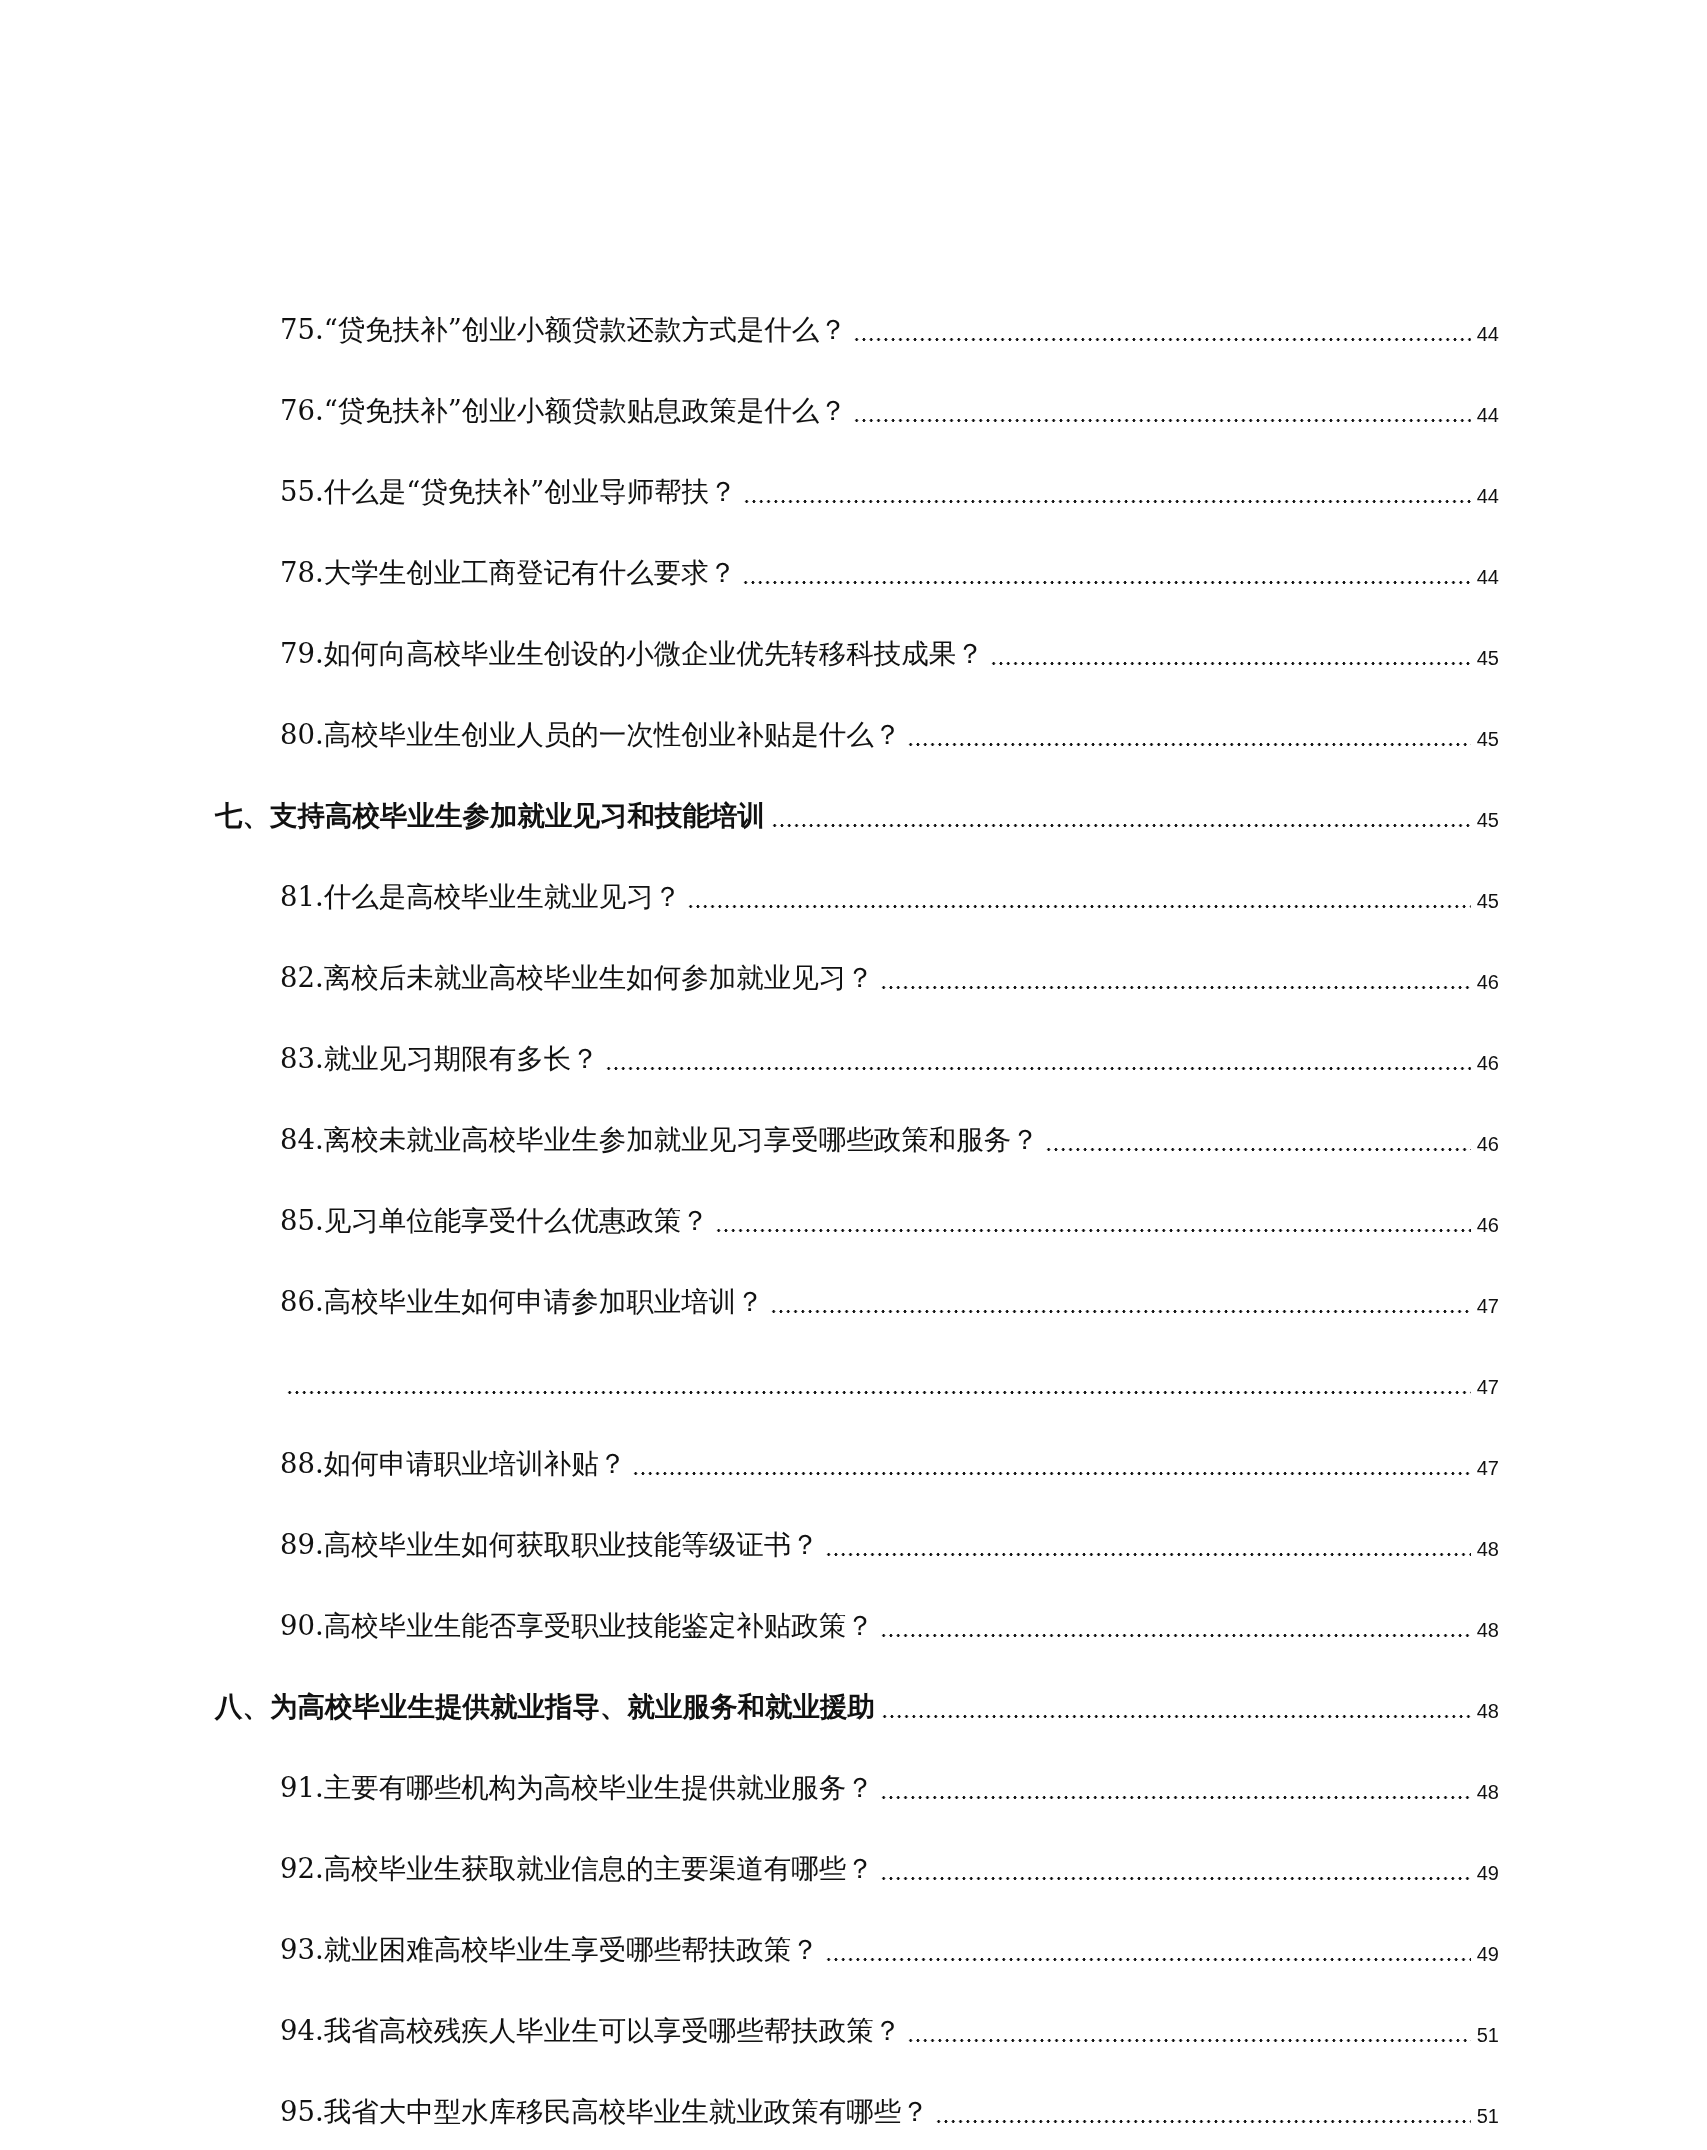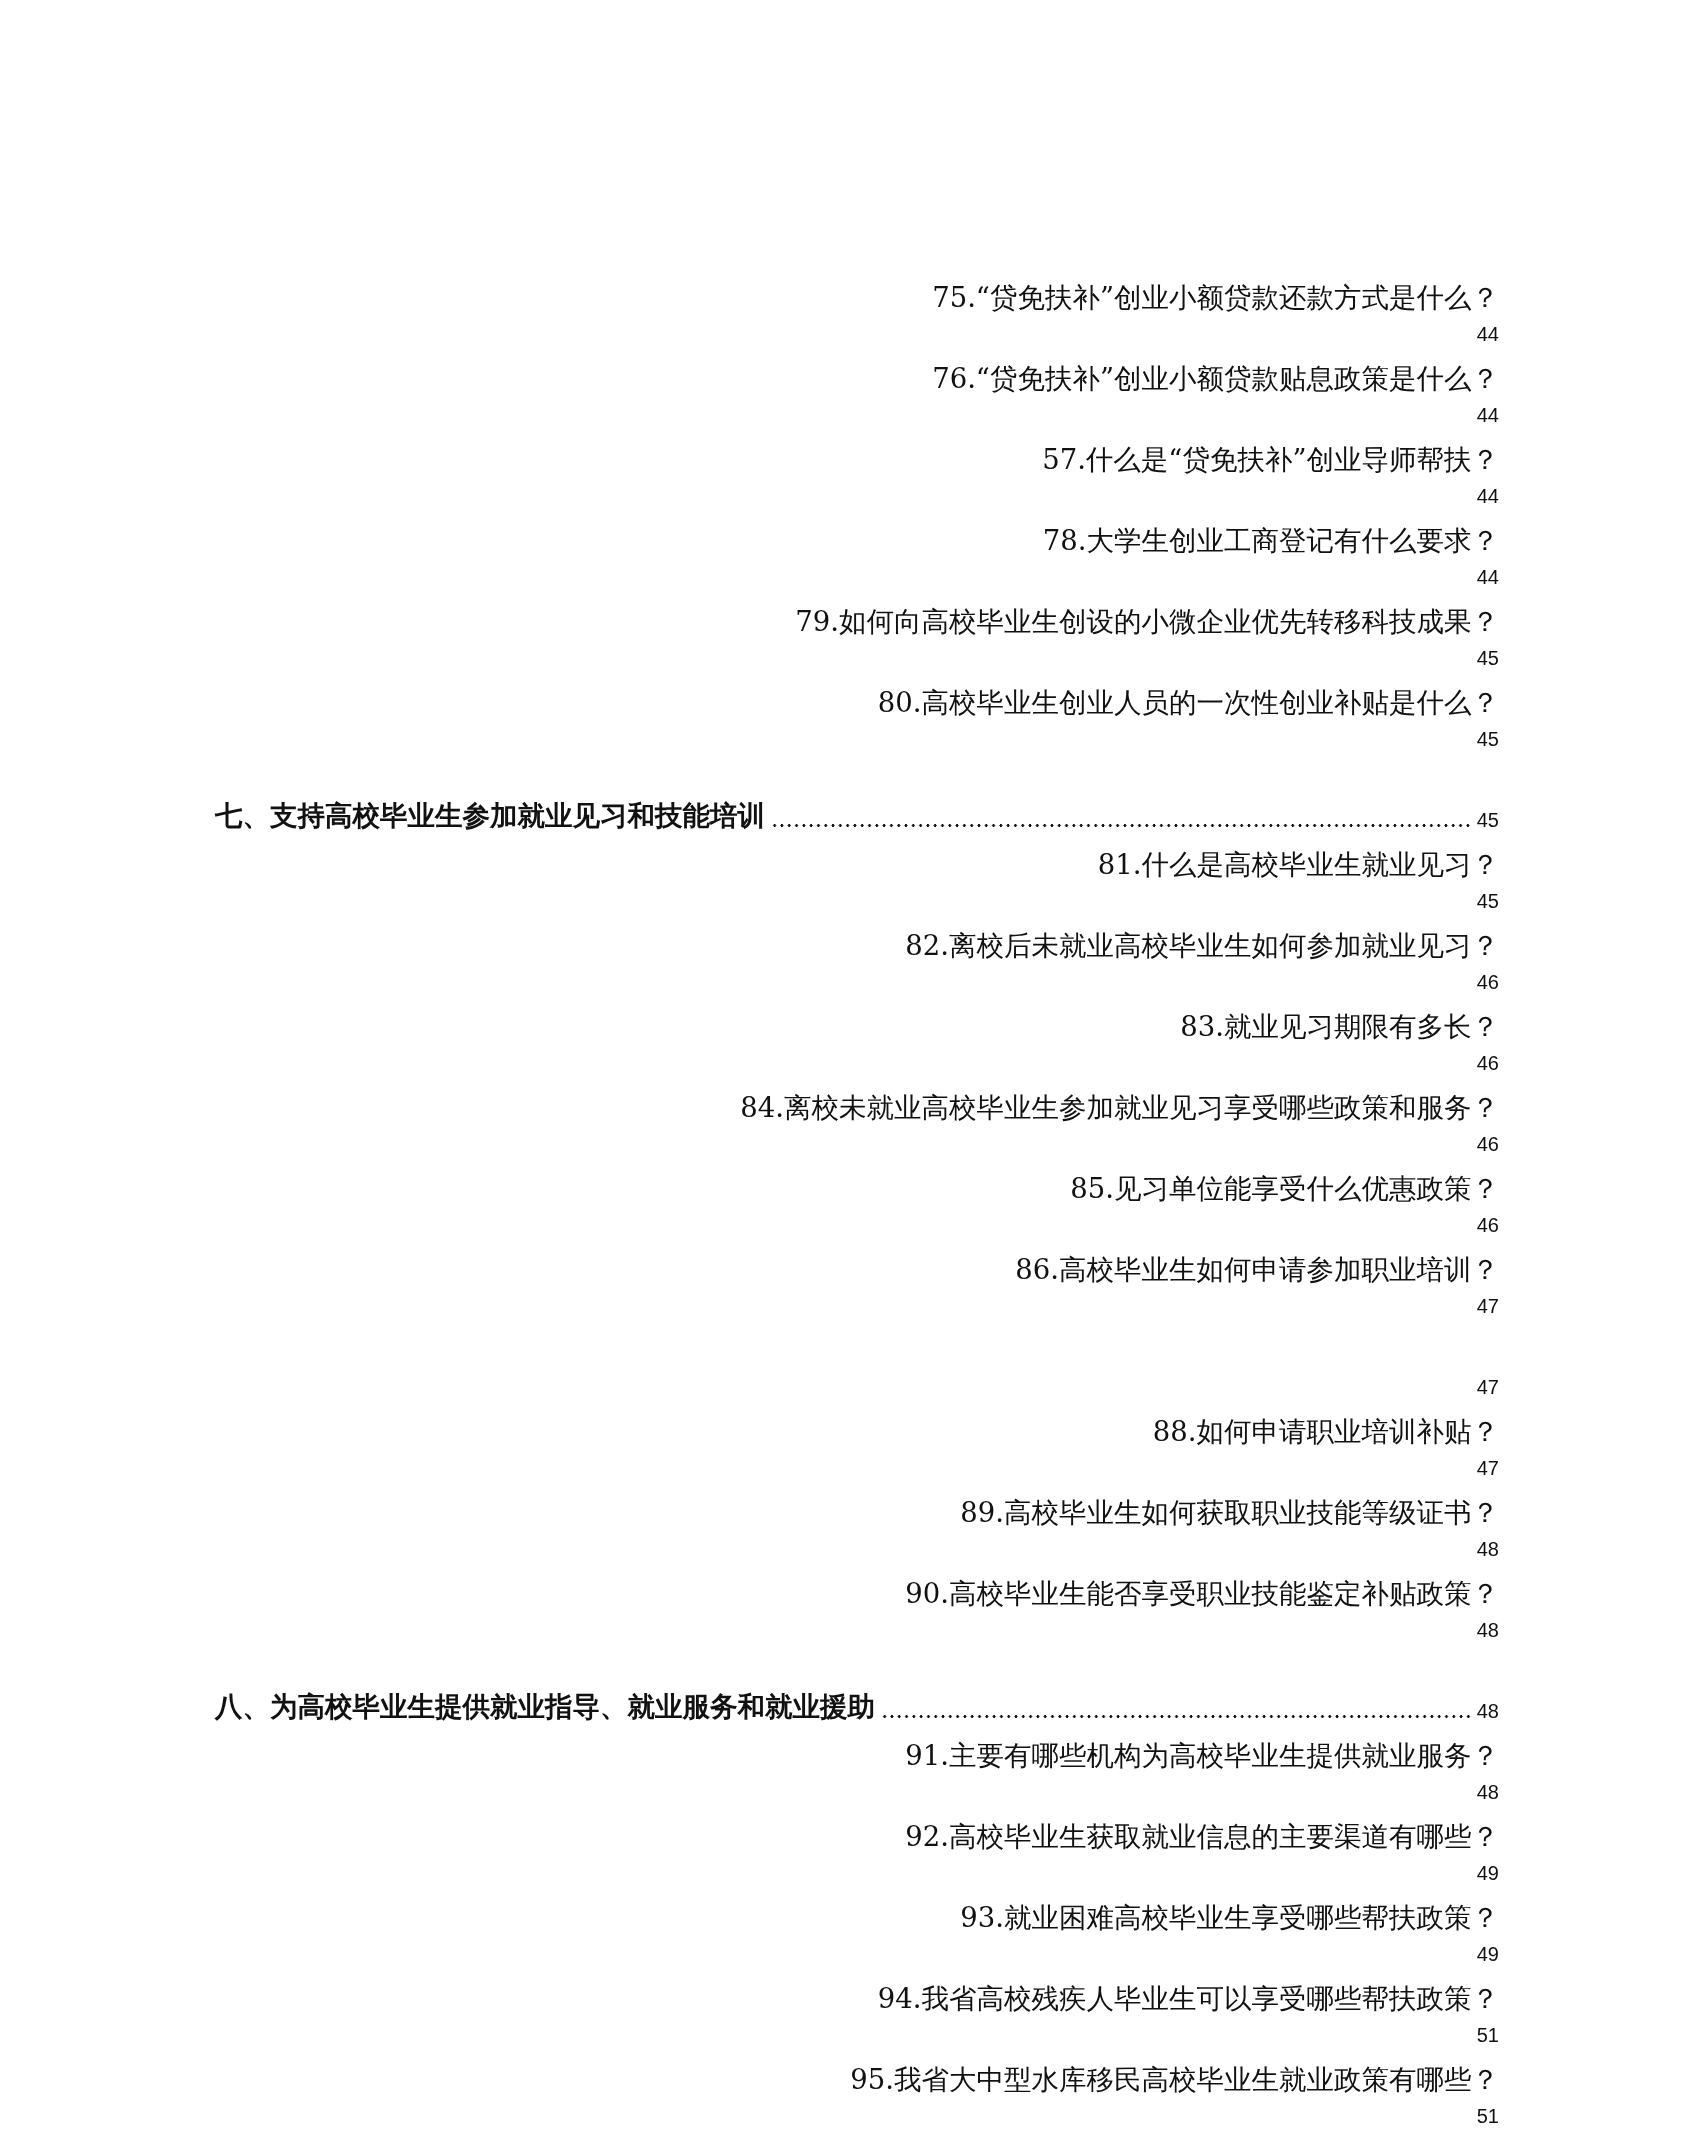--- a/index.html
+++ b/index.html
@@ -1,20 +1,20 @@
 <!DOCTYPE html>
 <html style="font-size:6.9px"><head>
 <meta charset="utf-8">
 <style>
   html, body { margin: 0; padding: 0; background: #ffffff; }
   body { width: 1707px; height: 2414px; position: relative; overflow: hidden;
          font-family: "DejaVu Serif", "Liberation Serif", serif; color: #111111; }
   .toc { position: absolute; left: 215px; top: 284px; width: 1284px; }
   .row { display: flex; align-items: flex-end; height: 81px; box-sizing: border-box; padding-bottom: 21.5px; }
-  .row.item { padding-left: 65px; flex-direction: column; }
+  .row.item { padding-left: 65px; }
   .row .label { white-space: nowrap; font-size: 27.5px; line-height: 1; }
   .row.section .label { font-family: "DejaVu Sans", "Liberation Sans", sans-serif; font-weight: bold; font-size: 27.5px; text-align: center; }
   .row .leader { flex: 1; margin: 0 6px; height: 27.5px; position: relative; overflow: hidden; }
   .row .leader::after {
     content: ""; position: absolute; left: 0; right: 0; bottom: 2.6px; height: 3.4px;
     background-image: radial-gradient(circle, #111 1.3px, transparent 1.5px);
     background-size: 7.3px 3.4px; background-repeat: repeat-x;
   }
   .row .page { font-family: Liberation Sans, sans-serif; font-size: 20px; line-height: 1; white-space: nowrap; }
 </style>
@@ -26,21 +26,21 @@
       <span class="label">75.“贷免扶补”创业小额贷款还款方式是什么？</span>
       <span class="leader"></span>
       <span class="page">44</span>
     </div>
   <div class="row item">
       <span class="label">76.“贷免扶补”创业小额贷款贴息政策是什么？</span>
       <span class="leader"></span>
       <span class="page">44</span>
     </div>
   <div class="row item">
-      <span class="label">57.什么是“贷免扶补”创业导师帮扶？</span>
+      <span class="label">55.什么是“贷免扶补”创业导师帮扶？</span>
       <span class="leader"></span>
       <span class="page">44</span>
     </div>
   <div class="row item">
       <span class="label">78.大学生创业工商登记有什么要求？</span>
       <span class="leader"></span>
       <span class="page">44</span>
     </div>
   <div class="row item">
       <span class="label">79.如何向高校毕业生创设的小微企业优先转移科技成果？</span>

